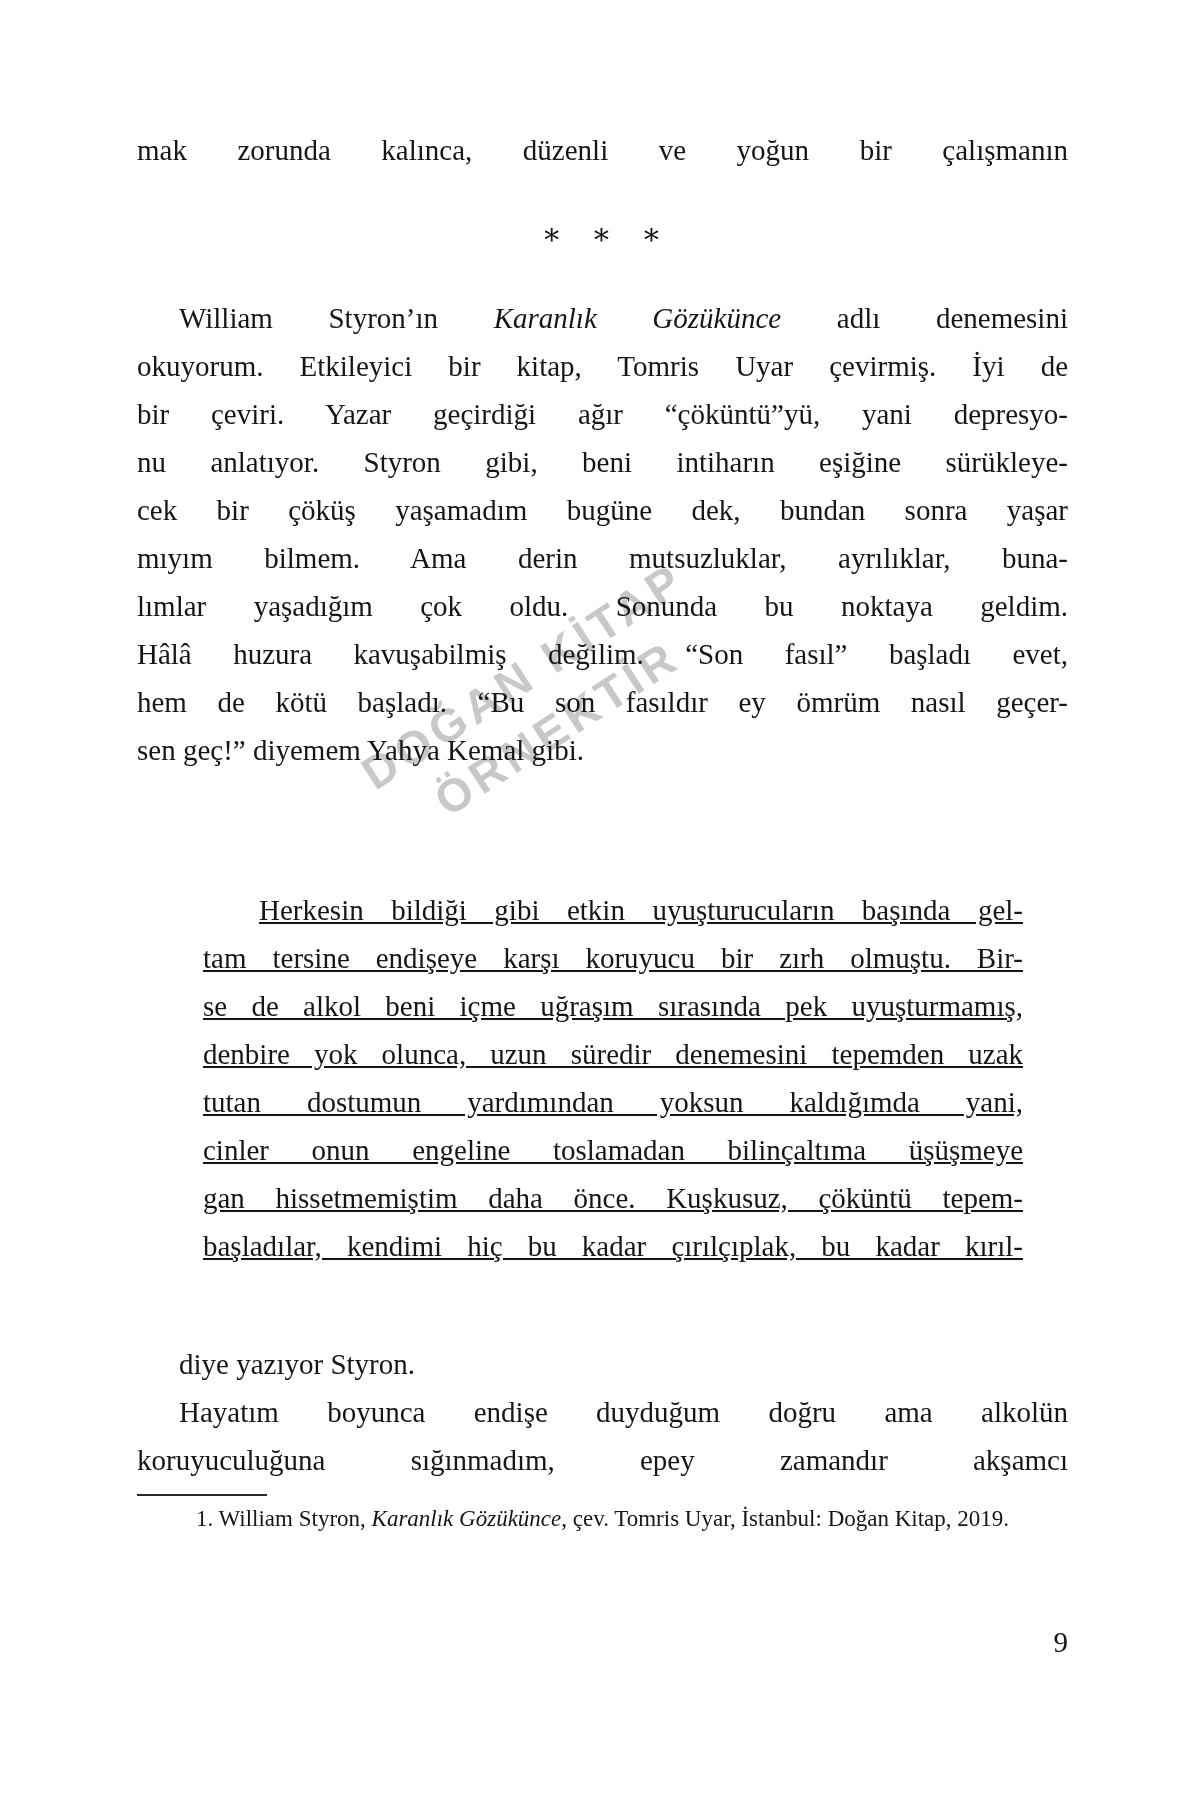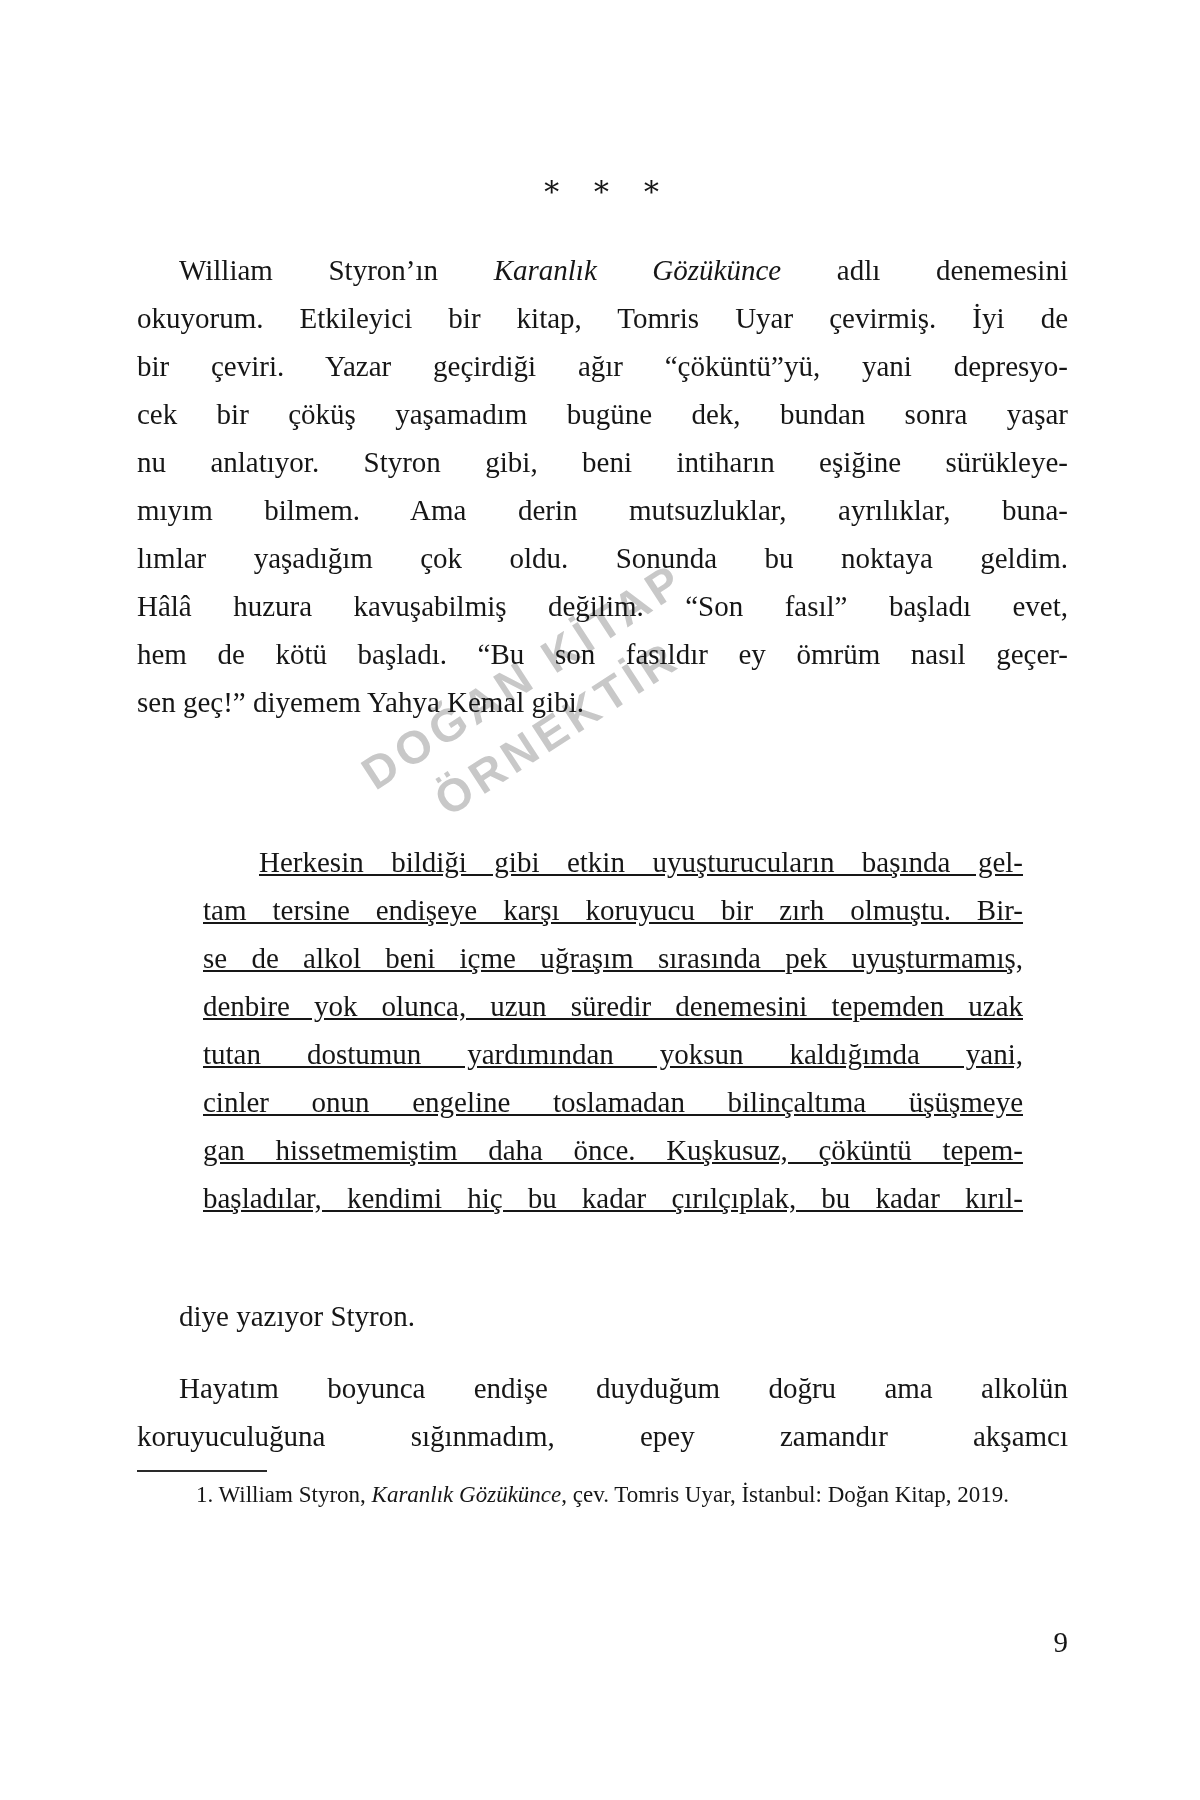--- a/index.html
+++ b/index.html
@@ -31,21 +31,21 @@
     z-index:1;
   }
   .para { margin:0; }
   .line {
     font-size:29px;
     line-height:48px;
     text-align:justify;
     text-justify:inter-word;
   }
   .line.just { text-align-last:justify; }
-  .body .line.ind { text-indent:42px;margin-top:24px; }
+  .body .line.ind { text-indent:42px; }
   .quote { margin:112px 45px 0 66px;text-decoration:underline; }
   .quote .line.ind { text-indent:56px; }
   .after-quote { margin-top:70px; }
   .stars-block {
     margin:36px 0;
     text-align:center;
     font-size:30px;
     line-height:48px;
     letter-spacing:2px;
     word-spacing:18px;
@@ -72,28 +72,29 @@
 <div class="page">
 
   <div class="watermark">
     <div>DOĞAN KİTAP</div>
     <div>ÖRNEKTİR</div>
   </div>
 
   <div class="content">
 
     <div class="para body">
+        <div class="line just"><span>mak zorunda kalınca, düzenli ve yoğun bir çalışmanın</span></div>
       </div>
       <div class="stars-block">∗  ∗  ∗</div>
       <div class="para body">
         <div class="line just ind"><span>William Styron’ın </span><em>Karanlık Gözükünce</em><span> adlı denemesini</span></div>
         <div class="line just"><span>okuyorum. Etkileyici bir kitap, Tomris Uyar çevirmiş. İyi de</span></div>
         <div class="line just"><span>bir çeviri. Yazar geçirdiği ağır “çöküntü”yü, yani depresyo-</span></div>
+        <div class="line just"><span>nu anlatıyor. Styron gibi, beni intiharın eşiğine sürükleye-</span></div>
         <div class="line just"><span>cek bir çöküş yaşamadım bugüne dek, bundan sonra yaşar</span></div>
-        <div class="line just"><span>nu anlatıyor. Styron gibi, beni intiharın eşiğine sürükleye-</span></div>
         <div class="line just"><span>mıyım bilmem. Ama derin mutsuzluklar, ayrılıklar, buna-</span></div>
         <div class="line just"><span>lımlar yaşadığım çok oldu. Sonunda bu noktaya geldim.</span></div>
         <div class="line just"><span>Hâlâ huzura kavuşabilmiş değilim. “Son fasıl” başladı evet,</span></div>
         <div class="line just"><span>hem de kötü başladı. “Bu son fasıldır ey ömrüm nasıl geçer-</span></div>
         <div class="line"><span>sen geç!” diyemem Yahya Kemal gibi.</span></div>
       </div>
       <div class="para quote">
         <div class="line just ind"><span>Herkesin bildiği gibi etkin uyuşturucuların başında gel-</span></div>
         <div class="line just"><span>tam tersine endişeye karşı koruyucu bir zırh olmuştu. Bir-</span></div>
         <div class="line just"><span>se de alkol beni içme uğraşım sırasında pek uyuşturmamış,</span></div>

